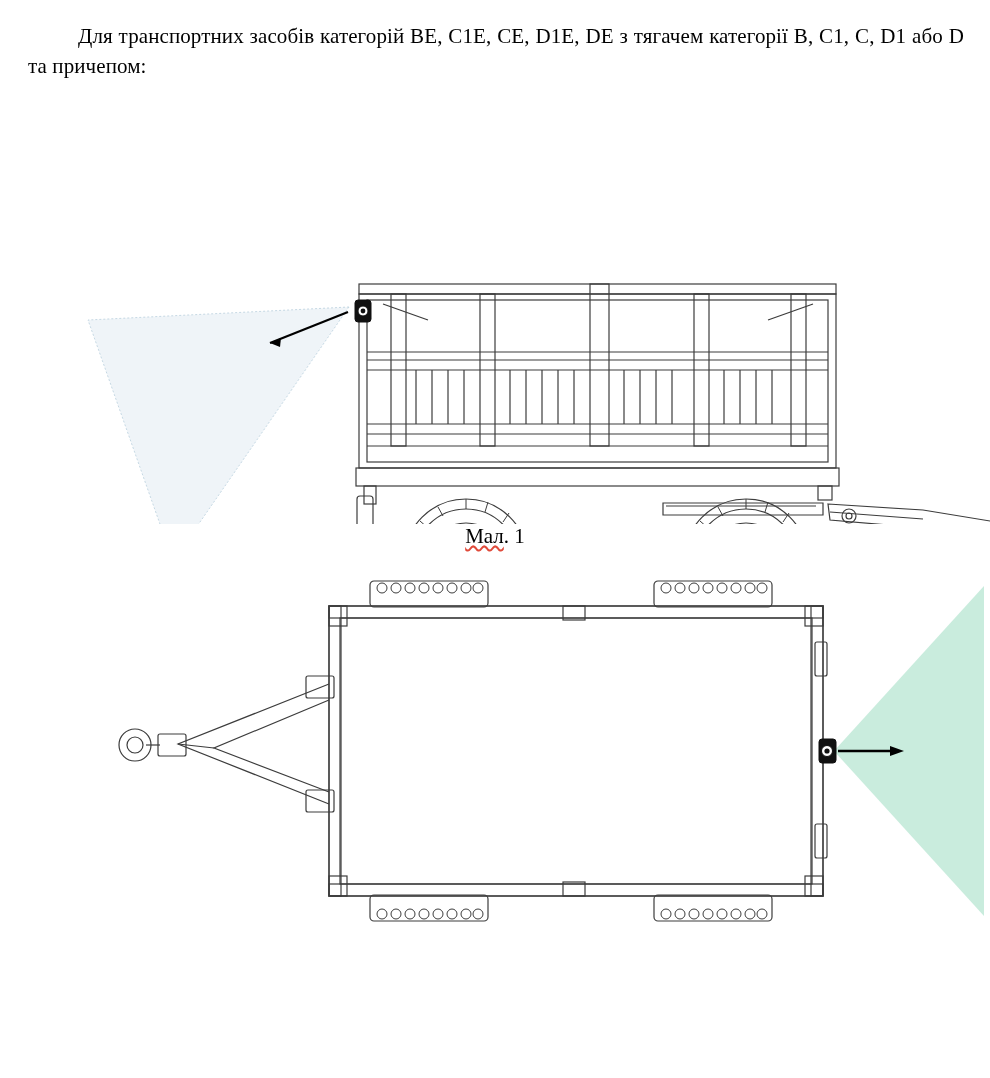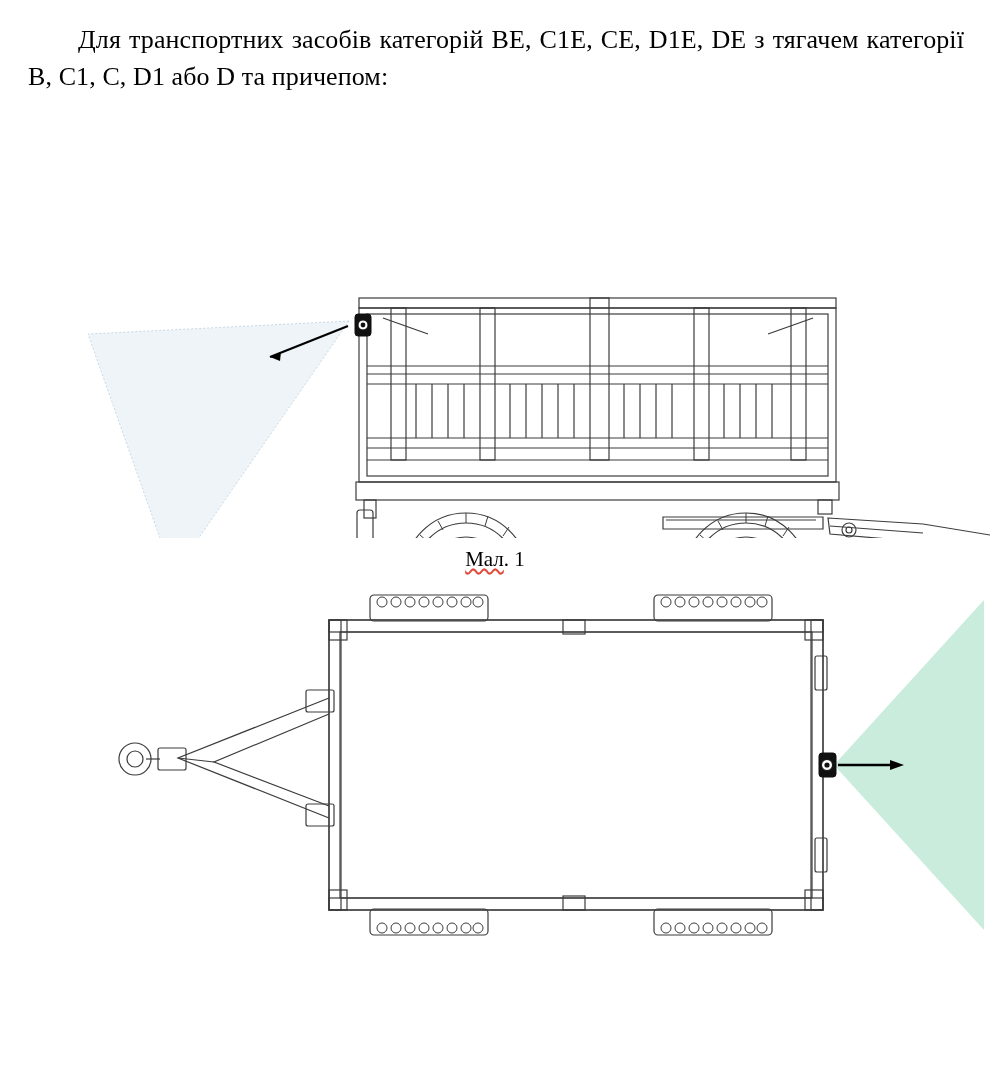--- a/index.html
+++ b/index.html
@@ -17,36 +17,36 @@
   }
   .page {
     position: relative;
     width: 990px;
     height: 1078px;
     box-sizing: border-box;
     padding: 22px 18px 0 18px;
   }
   .intro-par {
     font-family: "Liberation Serif", serif;
-    font-size: 26px;
+    font-size: 21px;
     line-height: 1.42;
     text-align: justify;
     text-indent: 50px;
     letter-spacing: 0.1px;
     margin: 0 8px 0 10px;
   }
   .fig-block {
     position: relative;
     width: 100%;
   }
   .fig-caption {
     text-align: center;
     font-family: "Liberation Serif", serif;
     font-size: 21px;
-    margin: 9px;
+    margin: 0;
   }
   .fig-caption .wavy {
     text-decoration: underline;
     text-decoration-color: #e04a3a;
     text-decoration-style: wavy;
     text-decoration-skip-ink: none;
   }
   svg { display: block; }
   .fig1-wrap { position: relative; height: 400px; margin-top: 42px; }
   .fig2-wrap { position: relative; height: 360px; margin-top: 52px; }

